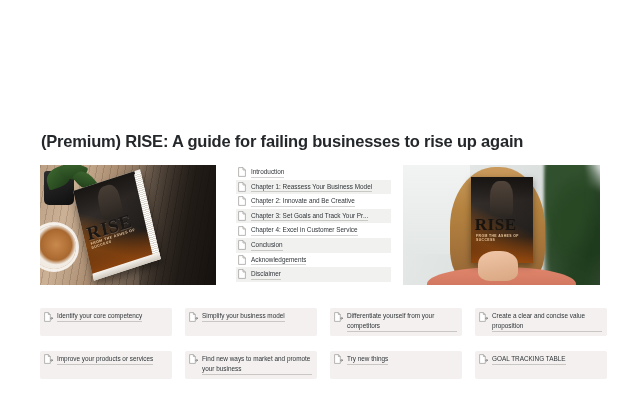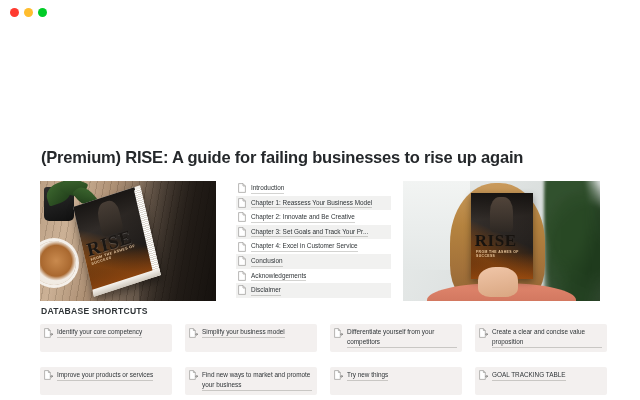--- a/index.html
+++ b/index.html
@@ -31,21 +31,21 @@
     border-radius: 50%;
     flex: 0 0 auto;
   }
   .tl-close    { background: #ff3b30; }
   .tl-minimize { background: #ffbd2e; }
   .tl-zoom     { background: #00cc27; }
 
   
   .page {
     position: absolute;
-    top: 24px; left: 0;
+    top: 8px; left: 0;
     width: 556px;
     height: 376px;
     background: #ffffff;
   }
 
   .page-title {
     position: absolute;
     left: 41px;
     top: 124px;
     width: 560px;
@@ -462,21 +462,20 @@
           <div class="held-title">RISE</div>
           <div class="held-sub">FROM THE ASHES OF SUCCESS</div>
         </div>
 
         <div class="hand"></div>
       </div>
     </div>
 
   </div>
 
-  <div class="shortcuts-heading">DATABASE SHORTCUTS</div>
 
   <div class="shortcut-grid">
 
     <div class="shortcut-card">
       <svg class="link-icon" viewBox="0 0 9 10">
         <path d="M0.6 0.6 H4.4 L6.3 2.5 V9.4 H0.6 Z" fill="#ffffff" stroke="#9b9a97" stroke-width="0.7"></path>
         <path d="M4.4 0.6 V2.5 H6.3" fill="none" stroke="#9b9a97" stroke-width="0.7"></path>
         <path d="M6.6 6.3 L8.5 6.3 M7.7 5.3 L8.6 6.3 L7.7 7.3" fill="none" stroke="#6f6e6b" stroke-width="0.7" stroke-linecap="round" stroke-linejoin="round"></path>
       </svg>
       <span class="shortcut-label">Identify your core competency</span>

